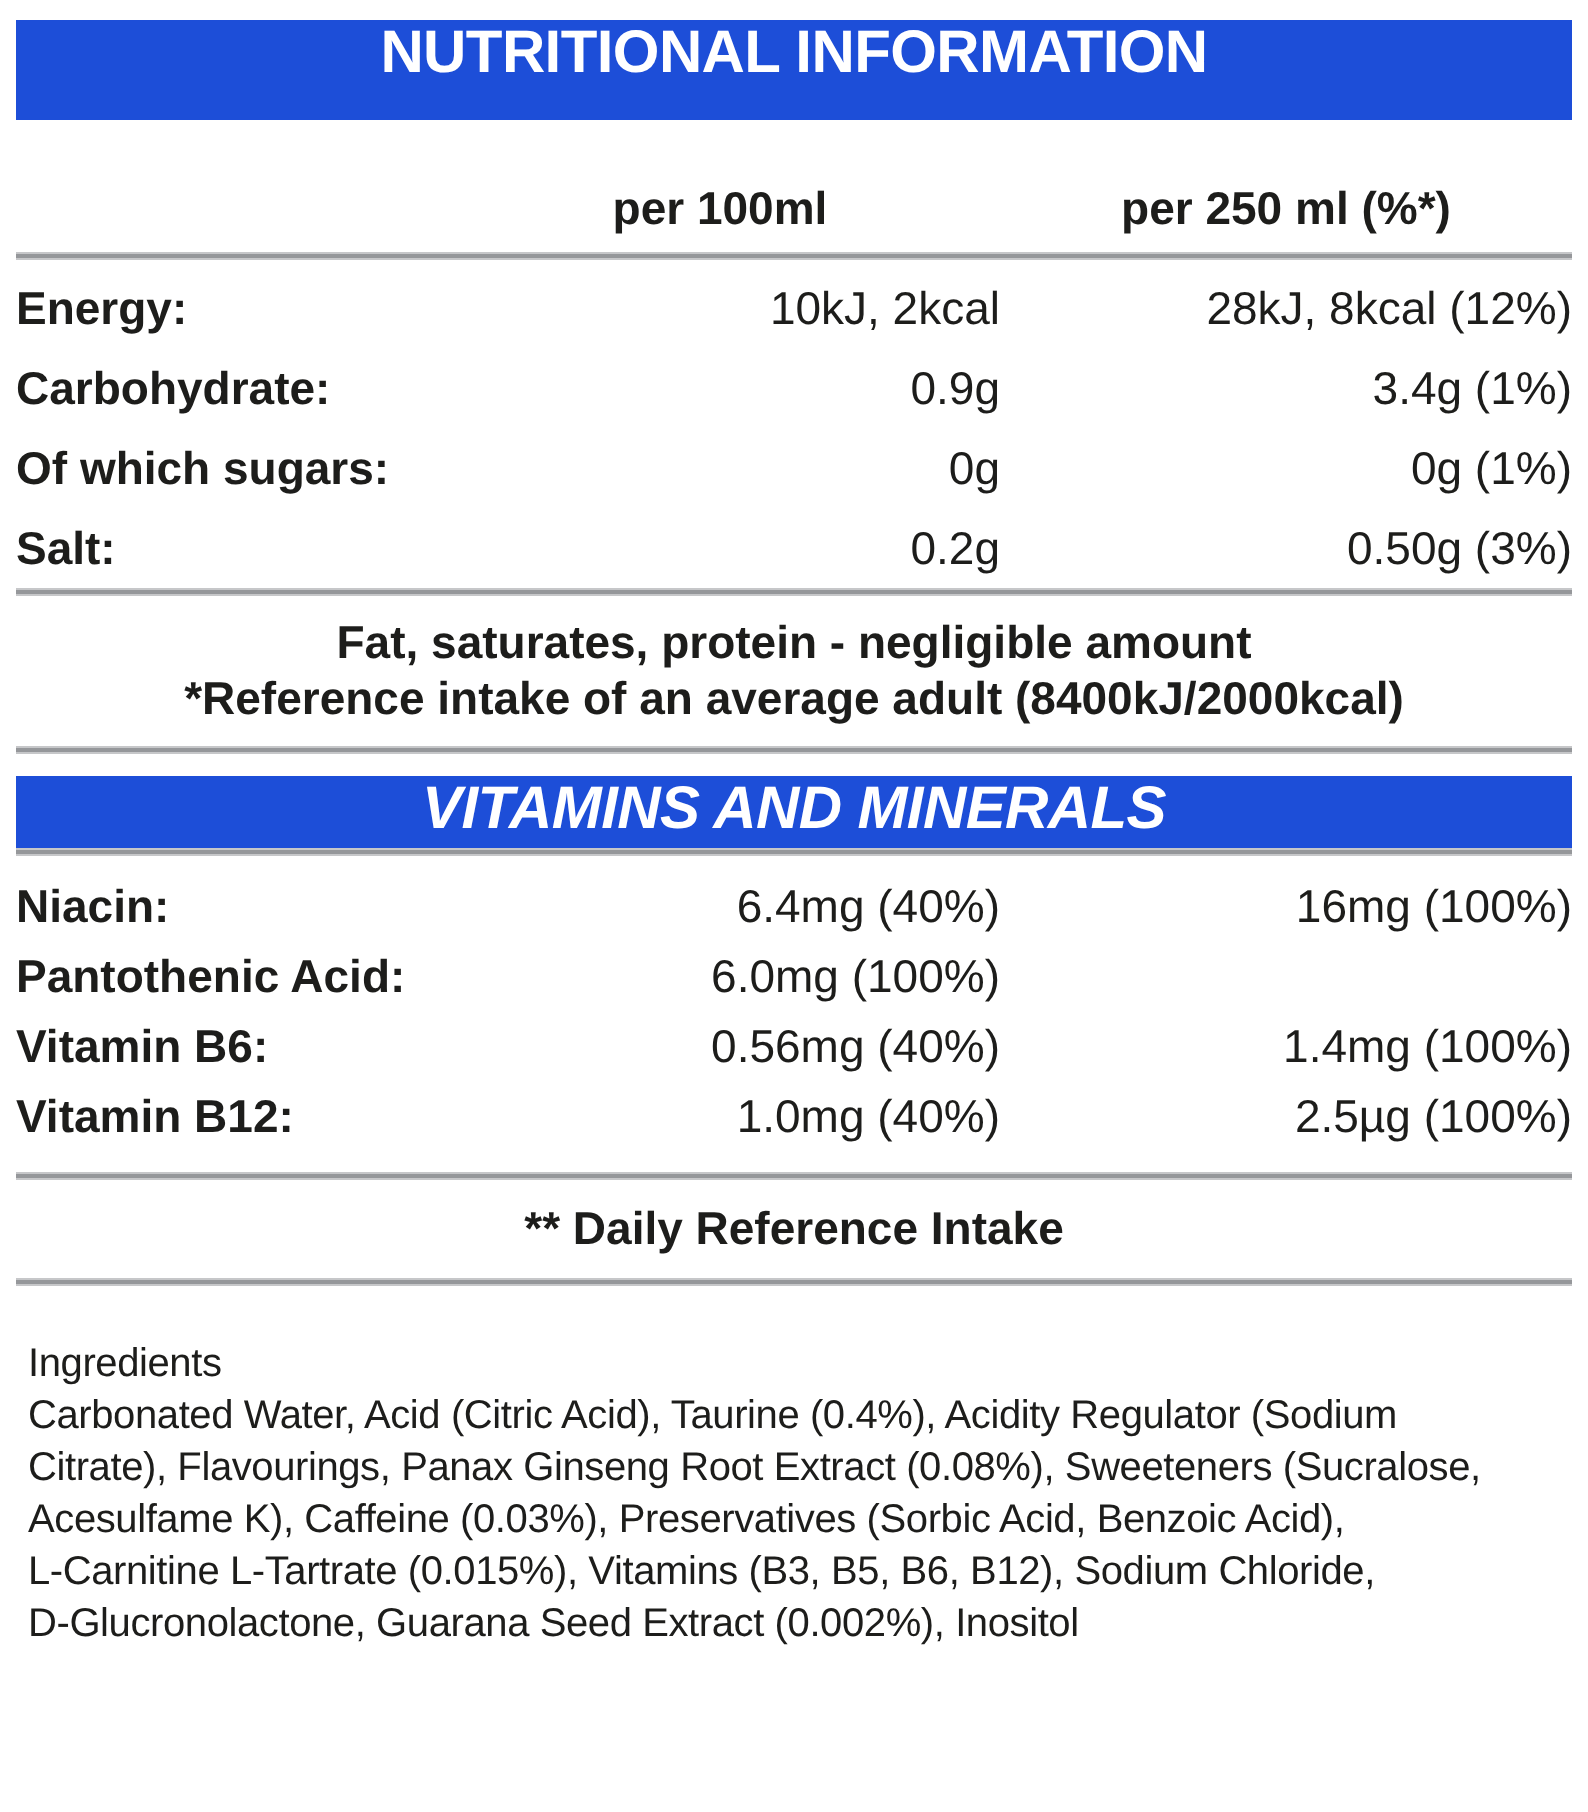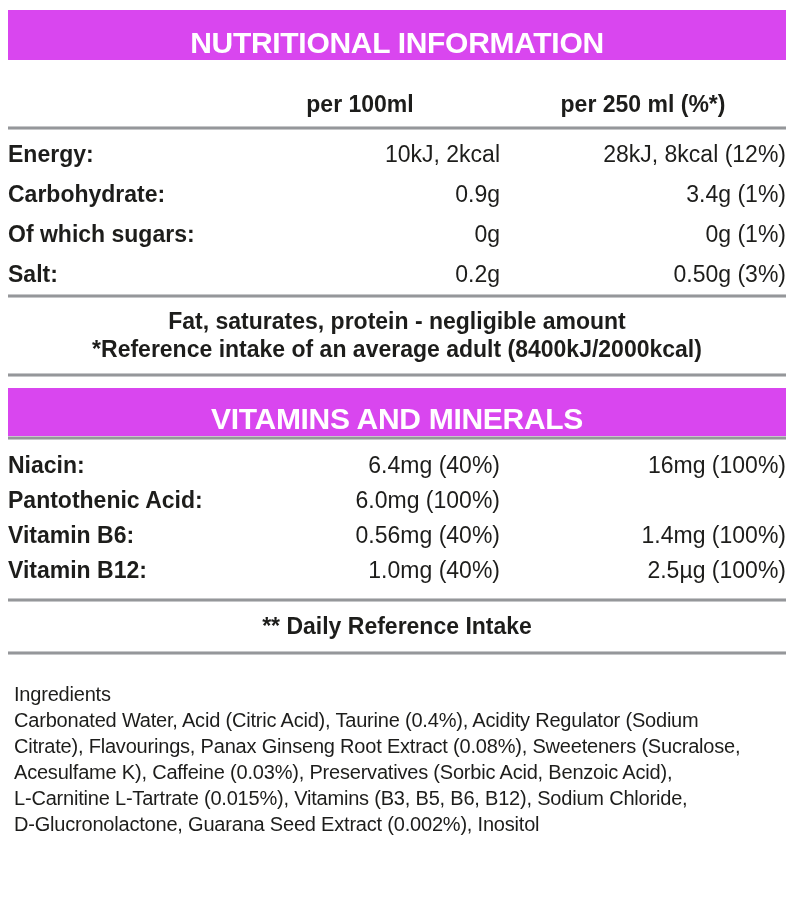--- a/index.html
+++ b/index.html
@@ -10,31 +10,31 @@
     font-family: "Liberation Sans", "DejaVu Sans", sans-serif;
     color: #1d1d1b;
   }
   .page {
     width: 794px;
     min-height: 906px;
     padding: 10px 8px 14px 8px;
   }
   
   .title-bar {
-    background: #d946ef;
+    background: #1d4ed8;
     height: 50px;
     display: flex;
-    align-items: flex-end;
+    align-items: flex-start;
     justify-content: center;
     color: #ffffff;
     font-weight: bold;
     font-size: 30px;
     letter-spacing: -0.3px;
   }
-  .title-bar.second { height: 48px; margin-top: 11px; }
+  .title-bar.second { height: 36px; margin-top: 11px; font-style: italic; }
   
   .divider {
     height: 4px;
     background: #95979a;
     border-top: 1px solid #c6c7c9;
     border-bottom: 1px solid #c6c7c9;
   }
   
   .cols-row, .n-row {
     display: grid;

